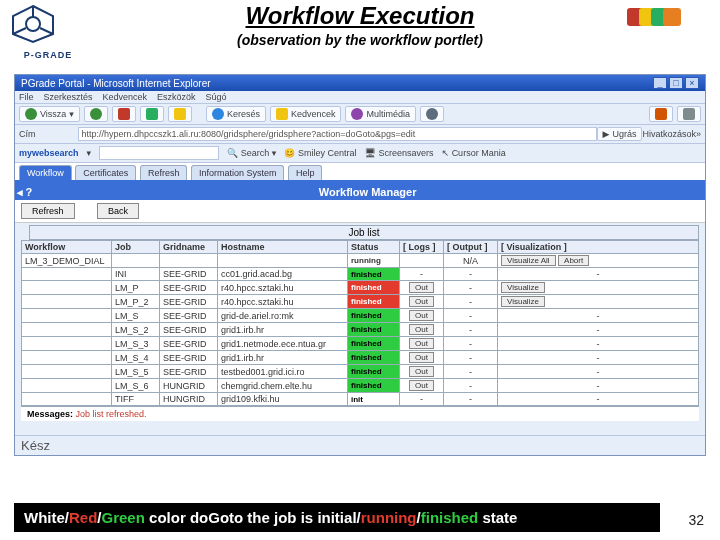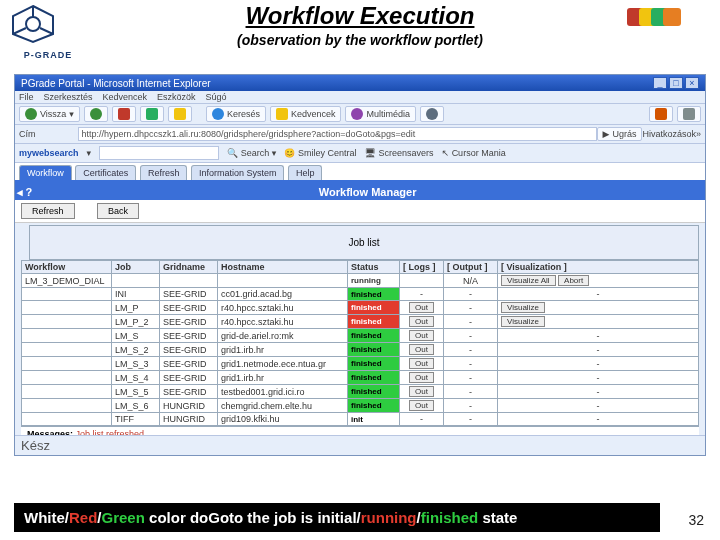--- a/index.html
+++ b/index.html
@@ -34,21 +34,21 @@
 
   
   .portal-tabs { background:#fff; padding:2px 4px 0 4px; border-bottom:1px solid #3a6fd8;}
   .ptab { display:inline-block; padding:2px 7px; background:#d5e1f5; border:1px solid #9ab; border-bottom:none; font-size:9px; color:#334; margin-right:1px; border-radius:3px 3px 0 0;}
   .ptab.active { background:#3a6fd8; color:#fff;}
 
   .mgr-bar { background:#3a6fd8; color:#fff; font-weight:bold; font-size:11px; padding:2px; text-align:center;}
   .btn-row { background:#fff; padding:3px 6px; border-bottom:1px solid #ccc;}
   .btn-row .mbtn { display:inline-block; padding:2px 10px; border:1px solid #888; background:#eee; font-size:9px; margin-right:20px;}
 
-  .joblist-hdr { background:#e7edf9; text-align:center; font-size:10px; padding:11px; border:1px solid #9ab; margin:2px 6px 0 14px;}
+  .joblist-hdr { background:#e7edf9; text-align:center; font-size:10px; padding:1px; border:1px solid #9ab; margin:2px 6px 0 14px;}
   table.jobs { width:calc(100% - 12px); margin:0 6px; border-collapse:collapse; font-size:9px; table-layout:fixed;}
   table.jobs th, table.jobs td { border:1px solid #9ab; padding:1px 3px; text-align:left; background:#fff; color:#333; white-space:nowrap; overflow:hidden;}
   table.jobs th { background:#e7edf9; font-weight:bold;}
   .status { text-align:center; font-weight:bold; font-size:8px;}
   .st-run { background:#e23b2e !important; color:#fff !important;}
   .st-fin { background:#2ecc40 !important; color:#000 !important;}
   .st-init { background:#fff !important; color:#000 !important;}
   .cell-btn { display:inline-block; border:1px solid #888; background:#eee; padding:0 5px; font-size:8px;}
   .msgrow { background:#fff; padding:2px 6px; font-size:9px; border-top:1px solid #9ab; margin:0 6px;}
   .msgrow .val { color:#c0392b;}

